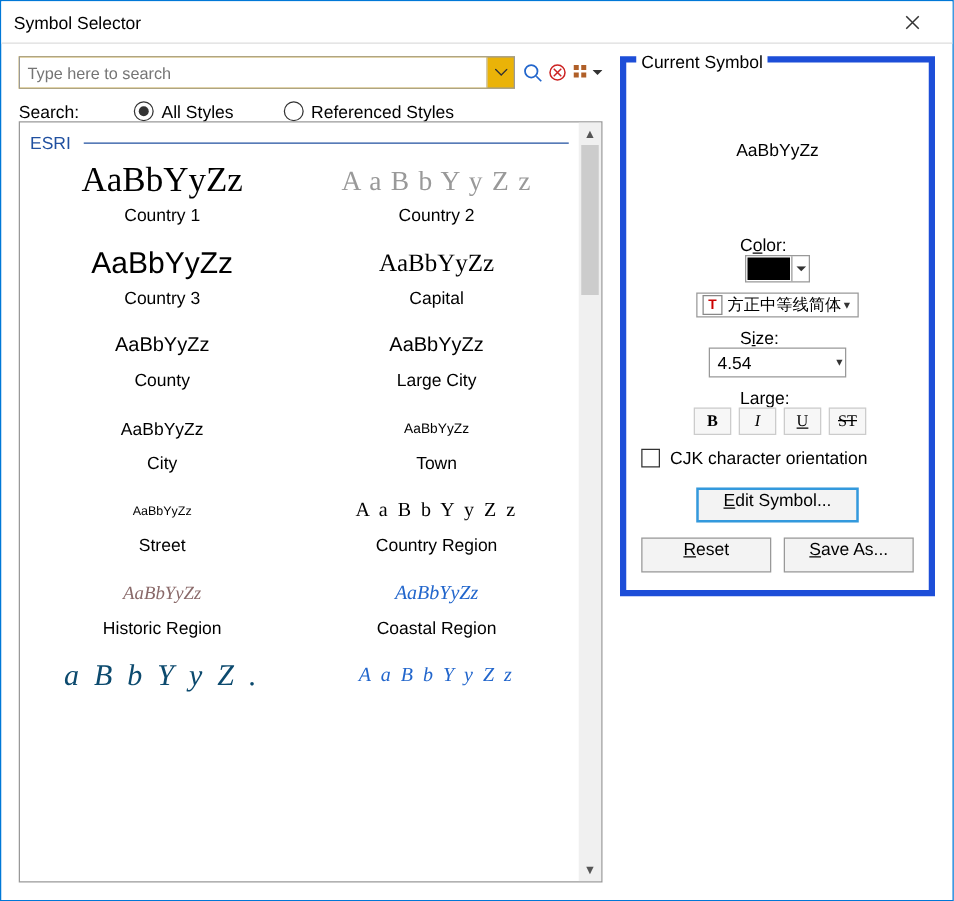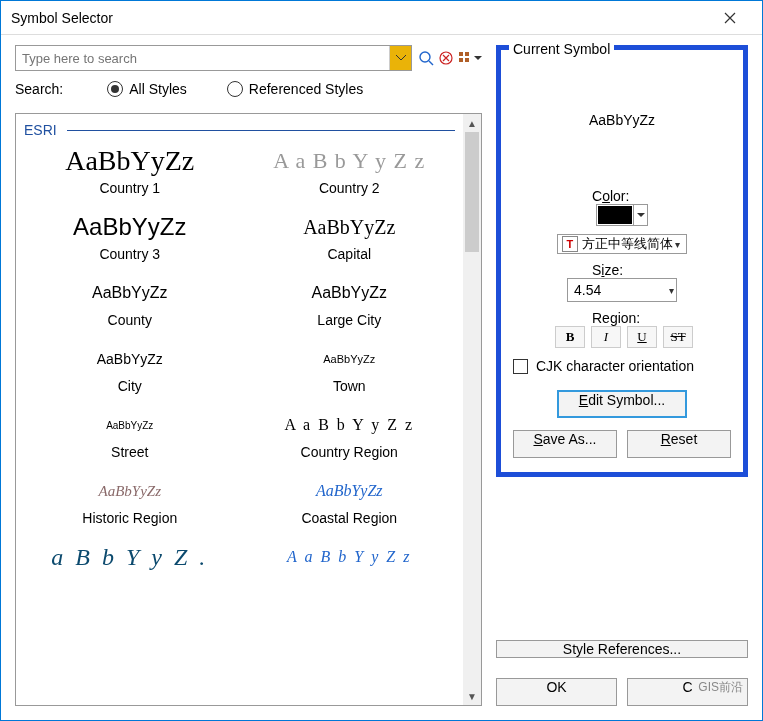--- a/index.html
+++ b/index.html
@@ -10,21 +10,21 @@
 .titlebar-close svg { width: 12px; height: 12px; }
 .content { flex: 1; display: flex; padding: 10px 14px 14px 14px; gap: 14px; }
 .left { flex: 1; display: flex; flex-direction: column; }
 .search-row { display: flex; align-items: center; gap: 6px; margin-bottom: 10px; }
 .search-combo { flex: 1; display: flex; border: 1px solid #999; height: 26px; background: #eab308; }
 .search-input { flex: 1; border: none; padding: 0 6px; font-size: 13px; color: #888; outline: none; }
 .search-dd { width: 22px; display: flex; align-items: center; justify-content: center; border-left: 1px solid #ccc; cursor: pointer; }
 .toolbar-icons { display: flex; align-items: center; gap: 4px; }
 .tool-icon { width: 16px; height: 16px; display: flex; align-items: center; justify-content: center; cursor: pointer; }
 .view-dd { display: flex; align-items: center; cursor: pointer; gap: 2px; }
-.filter-row { display: flex; align-items: center; gap: 20px; margin-bottom: 16px; font-size: 14px; }
+.filter-row { display: flex; align-items: center; gap: 20px; margin-bottom: 0; font-size: 14px; }
 .filter-row .label { color: #000; margin-right: 24px; }
 .radio-group { display: flex; align-items: center; gap: 40px; }
 .radio { display: flex; align-items: center; gap: 6px; cursor: pointer; }
 .radio-circle { width: 16px; height: 16px; border: 1px solid #333; border-radius: 50%; display: flex; align-items: center; justify-content: center; }
 .radio-dot { width: 8px; height: 8px; background: #333; border-radius: 50%; }
 .list-container { flex: 1; border: 1px solid #999; display: flex; overflow: hidden; }
 .list-body { flex: 1; overflow: hidden; padding: 6px 2px; }
 .group-header { color: #2050a0; font-size: 14px; padding: 2px 6px; display: flex; align-items: center; }
 .group-header-line { flex: 1; height: 1px; background: #2050a0; margin-left: 10px; }
 .symbol-grid { display: grid; grid-template-columns: 1fr 1fr; gap: 0 4px; padding: 0 4px; }
@@ -236,52 +236,42 @@
 
       <div class="prop-row">
         <span class="plabel">S<span class="underline">i</span>ze:</span>
         <div class="size-combo">
           <span style="flex:1">4.54</span>
           <span class="combo-arrow">▾</span>
         </div>
       </div>
 
       <div class="prop-row">
-        <span class="plabel">Region:</span>
+        <span class="plabel">Large:</span>
         <div class="style-buttons">
           <div class="style-btn bold">B</div>
           <div class="style-btn italic">I</div>
           <div class="style-btn uline">U</div>
           <div class="style-btn strike">ST</div>
         </div>
       </div>
 
       <div class="check-row">
         <div class="checkbox"></div>
         <span>CJK character orientation</span>
       </div>
 
       <div class="btn btn-edit">
           <span><span class="underline">E</span>dit Symbol...</span>
         </div>
 
       <div class="btn-row">
         <div class="btn">
+            <span><span class="underline">R</span>eset</span>
+          </div>
+        <div class="btn">
             <span><span class="underline">S</span>ave As...</span>
           </div>
-        <div class="btn">
-            <span><span class="underline">R</span>eset</span>
-          </div>
-      </div>
-    </div>
-
-    <div class="bottom-row" style="flex-direction:column;gap:10px">
-      <div class="btn style-refs">Style References...</div>
-      <div style="display:flex;gap:10px">
-        <div class="btn" style="flex:1">OK</div>
-        <div class="btn watermark" style="flex:1;position:relative">
-          <span>C</span>
-          <span style="position:absolute;right:4px;font-size:12px;color:#888">GIS前沿</span>
-        </div>
-      </div>
-    </div>
+      </div>
+    </div>
+
   </div>
 </div>
 
 </body></html>

